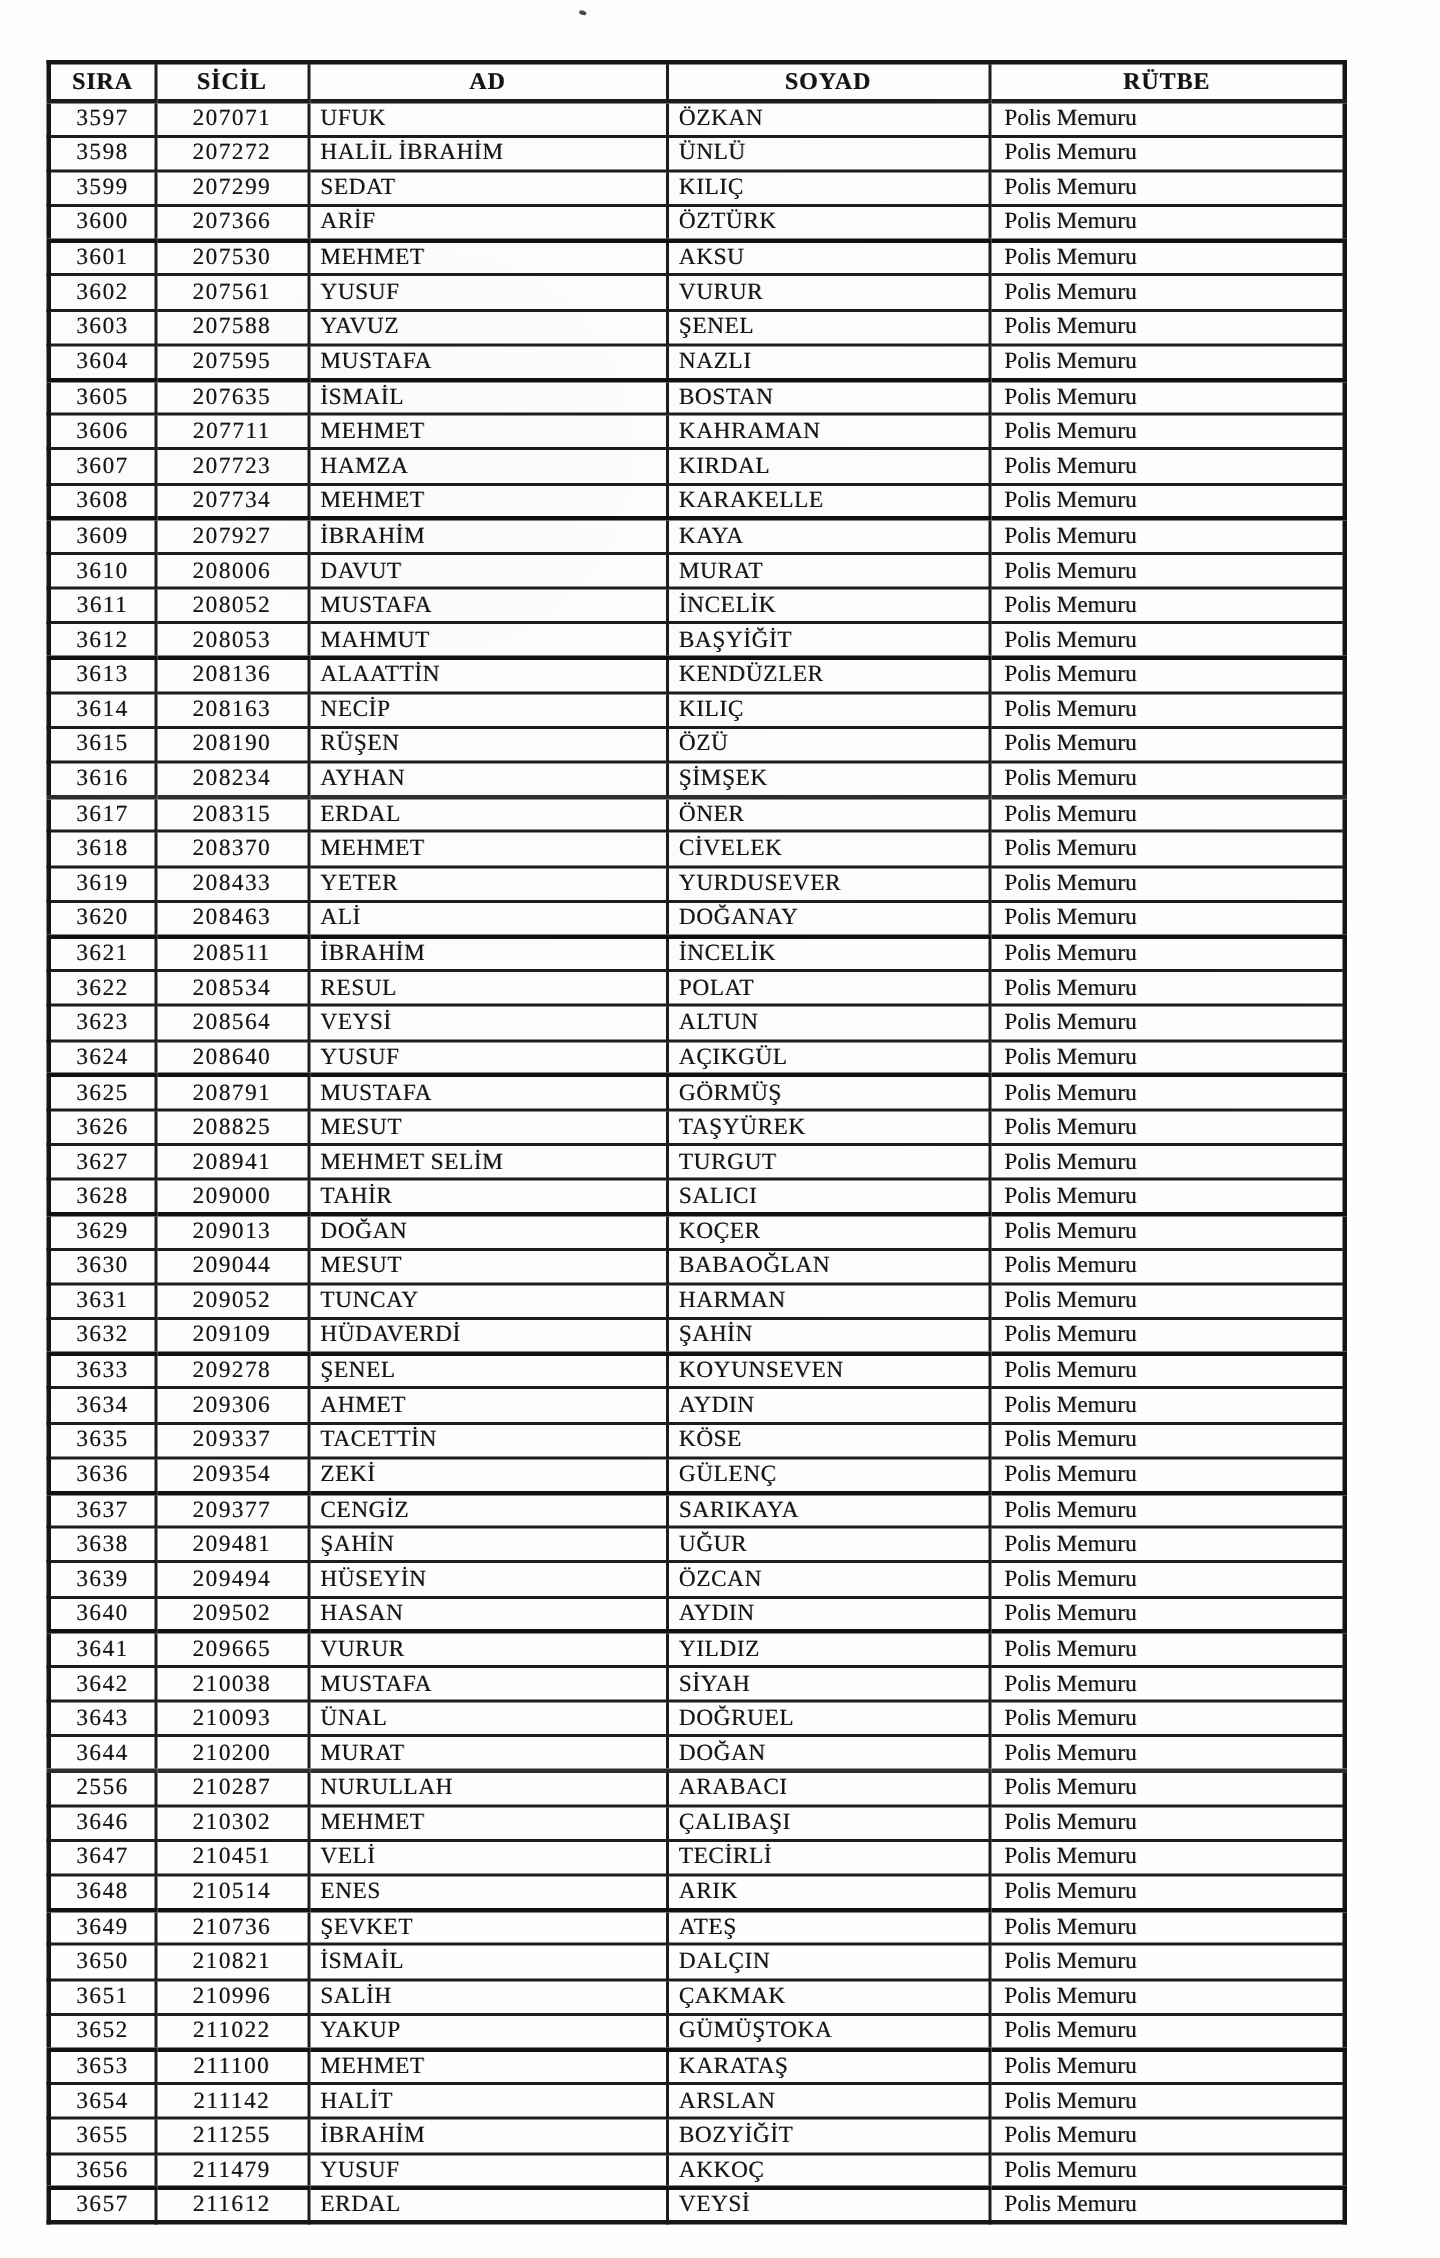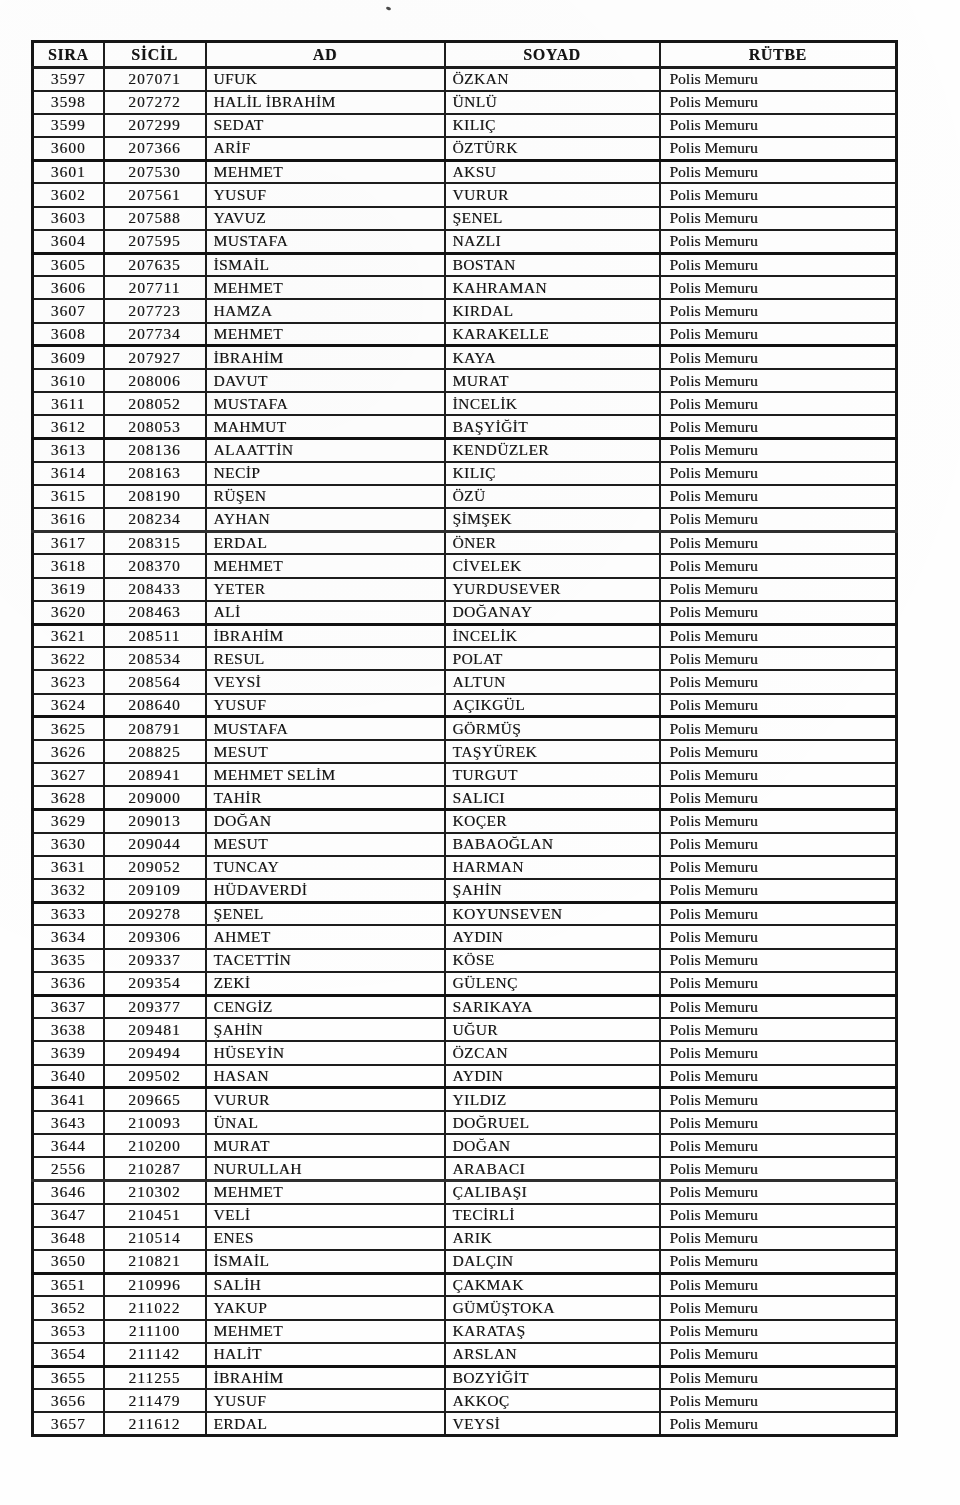--- a/index.html
+++ b/index.html
@@ -410,20 +410,27 @@
           <td class="c-rutbe">Polis Memuru</td>
         </tr>
         <tr>
           <td class="c-sira">3641</td>
           <td class="c-sicil">209665</td>
           <td class="c-ad">VURUR</td>
           <td class="c-soyad">YILDIZ</td>
           <td class="c-rutbe">Polis Memuru</td>
         </tr>
         <tr>
+          <td class="c-sira">3642</td>
+          <td class="c-sicil">210038</td>
+          <td class="c-ad">MUSTAFA</td>
+          <td class="c-soyad">SİYAH</td>
+          <td class="c-rutbe">Polis Memuru</td>
+        </tr>
+        <tr>
           <td class="c-sira">3643</td>
           <td class="c-sicil">210093</td>
           <td class="c-ad">ÜNAL</td>
           <td class="c-soyad">DOĞRUEL</td>
           <td class="c-rutbe">Polis Memuru</td>
         </tr>
         <tr>
           <td class="c-sira">3644</td>
           <td class="c-sicil">210200</td>
           <td class="c-ad">MURAT</td>
@@ -449,20 +456,27 @@
           <td class="c-sicil">210451</td>
           <td class="c-ad">VELİ</td>
           <td class="c-soyad">TECİRLİ</td>
           <td class="c-rutbe">Polis Memuru</td>
         </tr>
         <tr>
           <td class="c-sira">3648</td>
           <td class="c-sicil">210514</td>
           <td class="c-ad">ENES</td>
           <td class="c-soyad">ARIK</td>
+          <td class="c-rutbe">Polis Memuru</td>
+        </tr>
+        <tr>
+          <td class="c-sira">3649</td>
+          <td class="c-sicil">210736</td>
+          <td class="c-ad">ŞEVKET</td>
+          <td class="c-soyad">ATEŞ</td>
           <td class="c-rutbe">Polis Memuru</td>
         </tr>
         <tr>
           <td class="c-sira">3650</td>
           <td class="c-sicil">210821</td>
           <td class="c-ad">İSMAİL</td>
           <td class="c-soyad">DALÇIN</td>
           <td class="c-rutbe">Polis Memuru</td>
         </tr>
         <tr>

